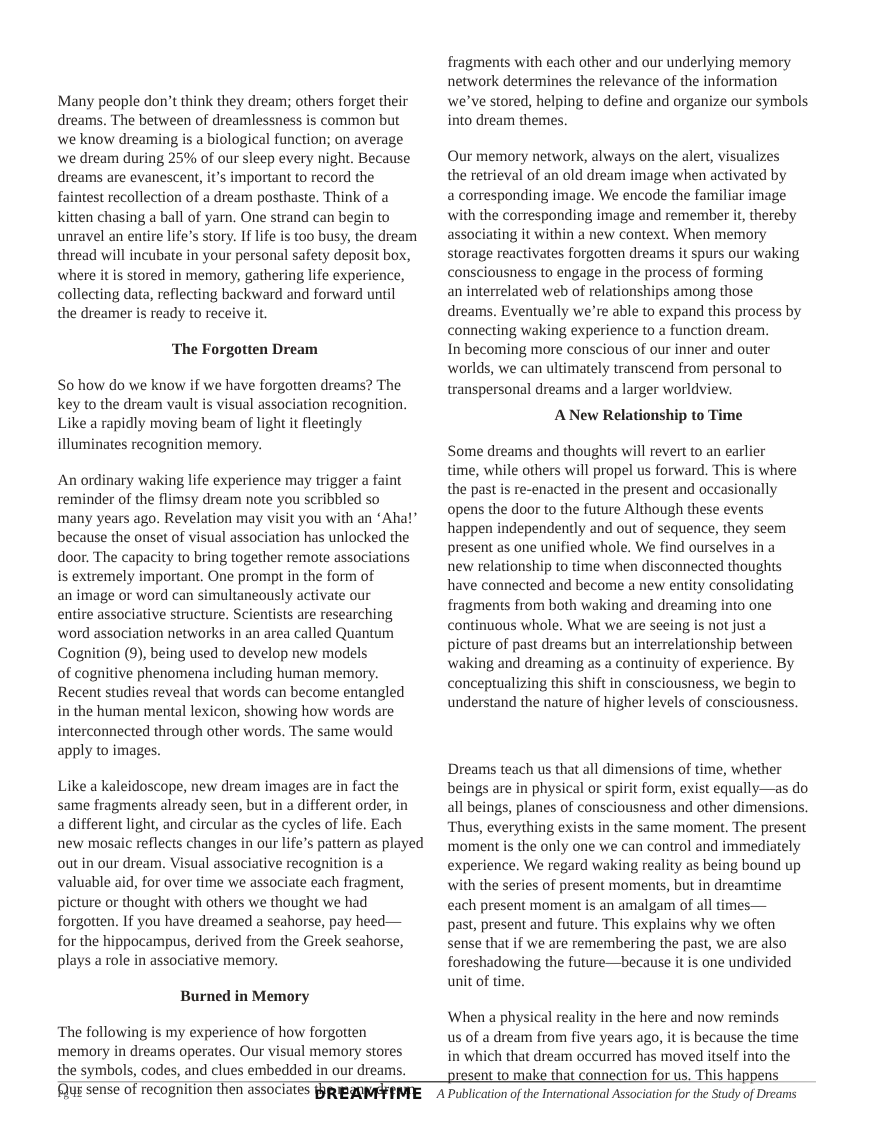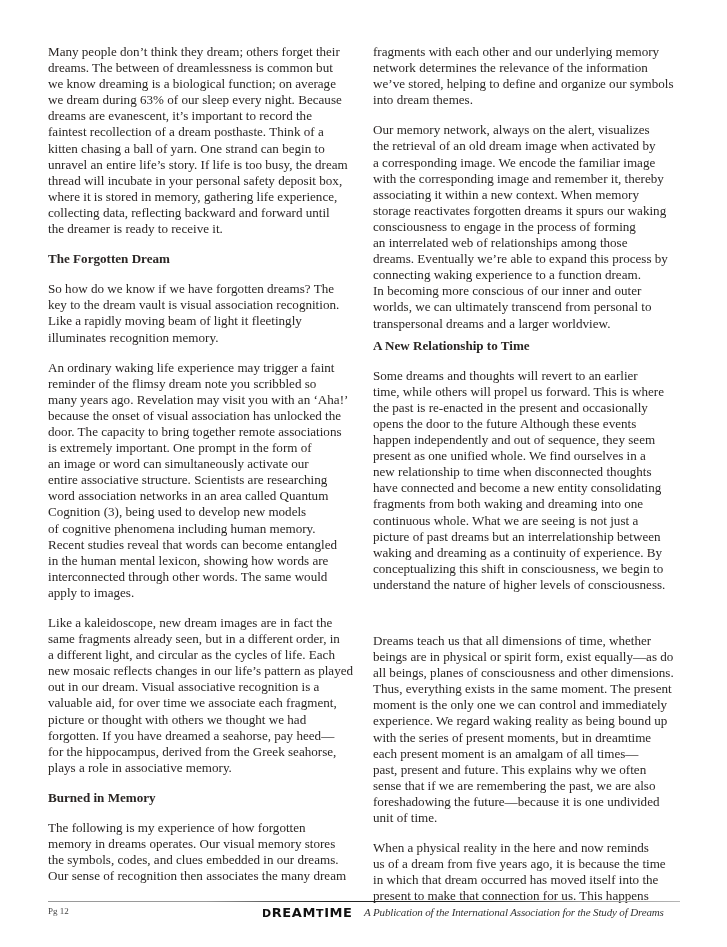--- a/index.html
+++ b/index.html
@@ -2,25 +2,25 @@
 <html><head>
   <meta charset="utf-8">
   <style>
     html, body { margin: 0; padding: 0; }
     body {
       width: 727px; height: 947px; background: #ffffff; position: relative; overflow: hidden;
       font-family: "Liberation Serif", "DejaVu Serif", serif; color: #2a2624;
     }
     .page { position: absolute; left: 0; top: 0; width: 727px; height: 947px; }
     .col { position: absolute; top: 44px; font-size: 13.1px; line-height: 16.1px; }
-    .col-left { left: 48px; width: 312px; }
+    .col-left { left: 48px; width: 312px; margin-top: 32px; }
     .col-right { left: 373px; width: 335px; }
     .para { margin: 0 0 14px 0; white-space: normal; }
     .para .ln { display: block; white-space: nowrap; }
-    .heading { font-weight: bold; margin: 0 0 14px 0; font-size: 13.1px; }
+    .heading { font-weight: bold; margin: 0 0 14px 0; font-size: 13.1px; text-align: center; }
     .footer-rule {
       position: absolute; left: 48px; top: 901px; width: 632px; height: 1.4px;
       background: linear-gradient(to right, #9a9a9a 0%, #9a9a9a 25%, #222 45%, #222 70%, #9a9a9a 85%, #b5b5b5 100%);
     }
     .footer-page { position: absolute; left: 48px; top: 906px; font-size: 9px; color: #444; }
     .footer-logo {
       position: absolute; left: 262px; top: 905px; font-family: "DejaVu Sans", sans-serif;
       font-weight: bold; font-size: 11px; letter-spacing: 0.6px; color: #111;
     }
     .footer-logo .small { font-size: 13px; }
@@ -32,21 +32,21 @@
 </head>
 <body>
 
 <div class="page">
 
   <div class="col col-left">
     <p class="para">
         <span class="ln">Many people don’t think they dream; others forget their</span>
         <span class="ln">dreams. The between of dreamlessness is common but</span>
         <span class="ln">we know dreaming is a biological function; on average</span>
-        <span class="ln">we dream during 63% of our sleep every night. Because</span>
+        <span class="ln">we dream during 25% of our sleep every night. Because</span>
         <span class="ln">dreams are evanescent, it’s important to record the</span>
         <span class="ln">faintest recollection of a dream posthaste. Think of a</span>
         <span class="ln">kitten chasing a ball of yarn. One strand can begin to</span>
         <span class="ln">unravel an entire life’s story. If life is too busy, the dream</span>
         <span class="ln">thread will incubate in your personal safety deposit box,</span>
         <span class="ln">where it is stored in memory, gathering life experience,</span>
         <span class="ln">collecting data, reflecting backward and forward until</span>
         <span class="ln">the dreamer is ready to receive it.</span>
       </p>
     <div class="heading">The Forgotten Dream</div>
@@ -59,21 +59,21 @@
     <p class="para">
         <span class="ln">An ordinary waking life experience may trigger a faint</span>
         <span class="ln">reminder of the flimsy dream note you scribbled so</span>
         <span class="ln">many years ago. Revelation may visit you with an ‘Aha!’</span>
         <span class="ln">because the onset of visual association has unlocked the</span>
         <span class="ln">door. The capacity to bring together remote associations</span>
         <span class="ln">is extremely important. One prompt in the form of</span>
         <span class="ln">an image or word can simultaneously activate our</span>
         <span class="ln">entire associative structure. Scientists are researching</span>
         <span class="ln">word association networks in an area called Quantum</span>
-        <span class="ln">Cognition (3), being used to develop new models</span>
+        <span class="ln">Cognition (9), being used to develop new models</span>
         <span class="ln">of cognitive phenomena including human memory.</span>
         <span class="ln">Recent studies reveal that words can become entangled</span>
         <span class="ln">in the human mental lexicon, showing how words are</span>
         <span class="ln">interconnected through other words. The same would</span>
         <span class="ln">apply to images.</span>
       </p>
     <p class="para">
         <span class="ln">Like a kaleidoscope, new dream images are in fact the</span>
         <span class="ln">same fragments already seen, but in a different order, in</span>
         <span class="ln">a different light, and circular as the cycles of life. Each</span>

